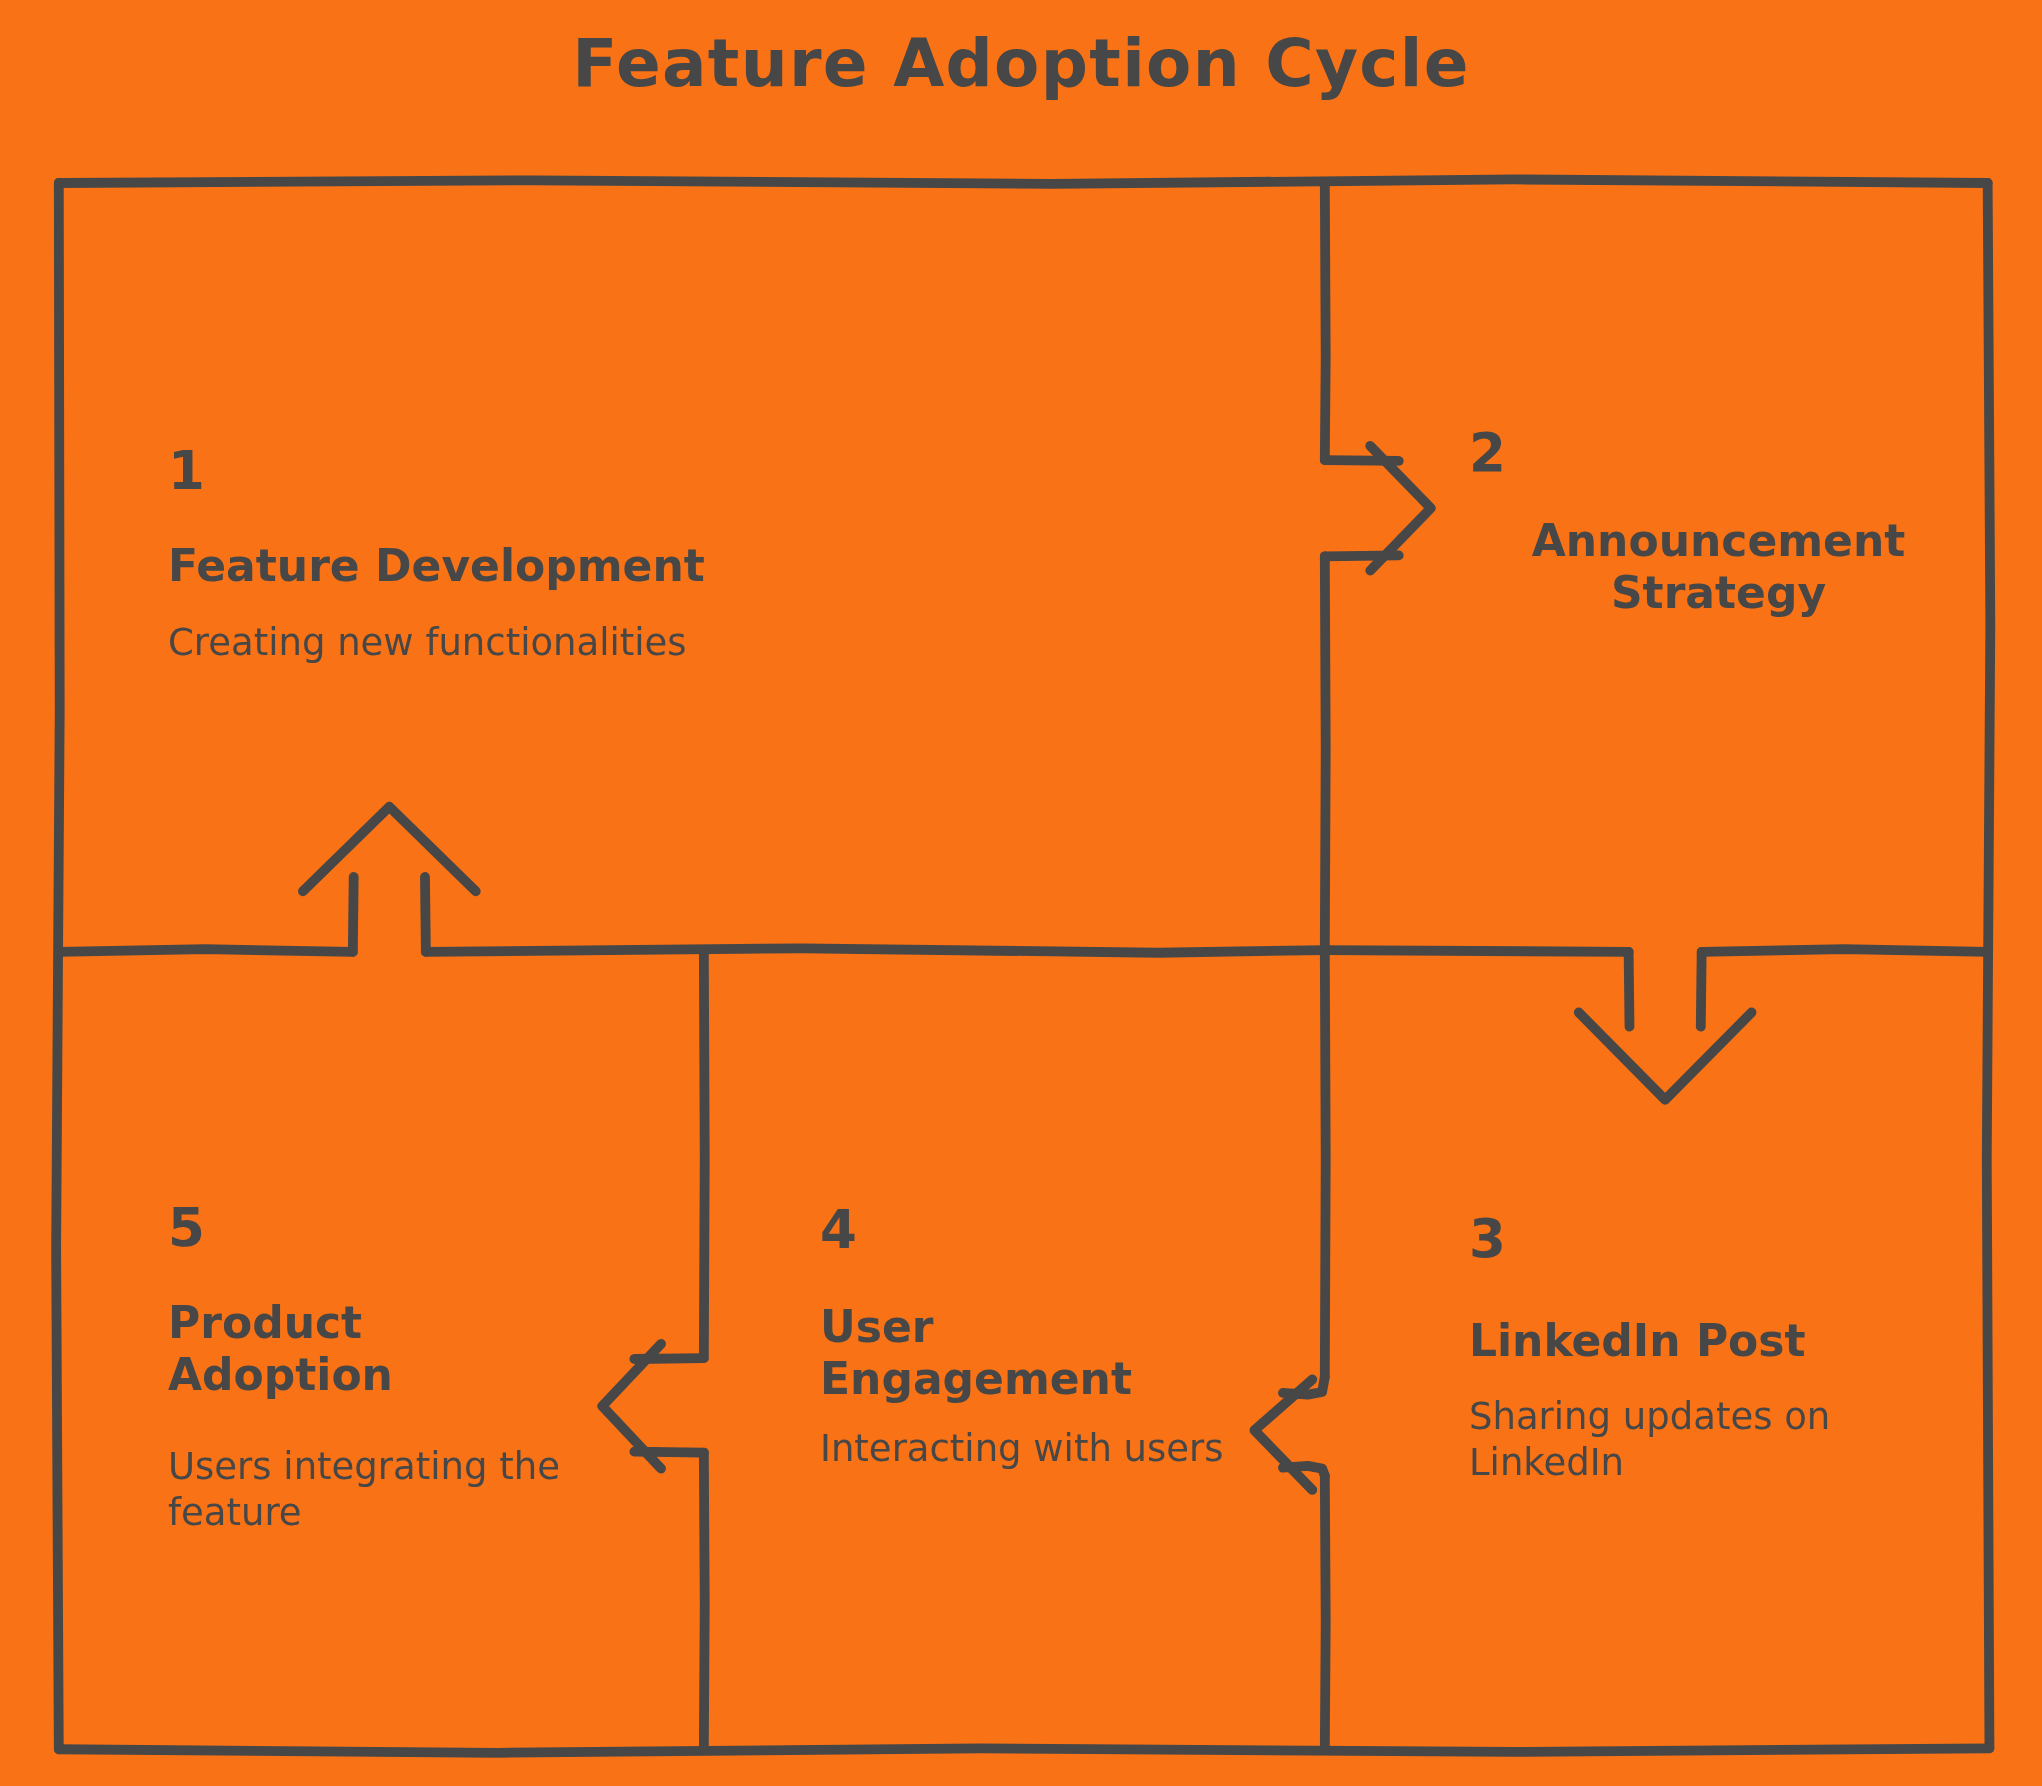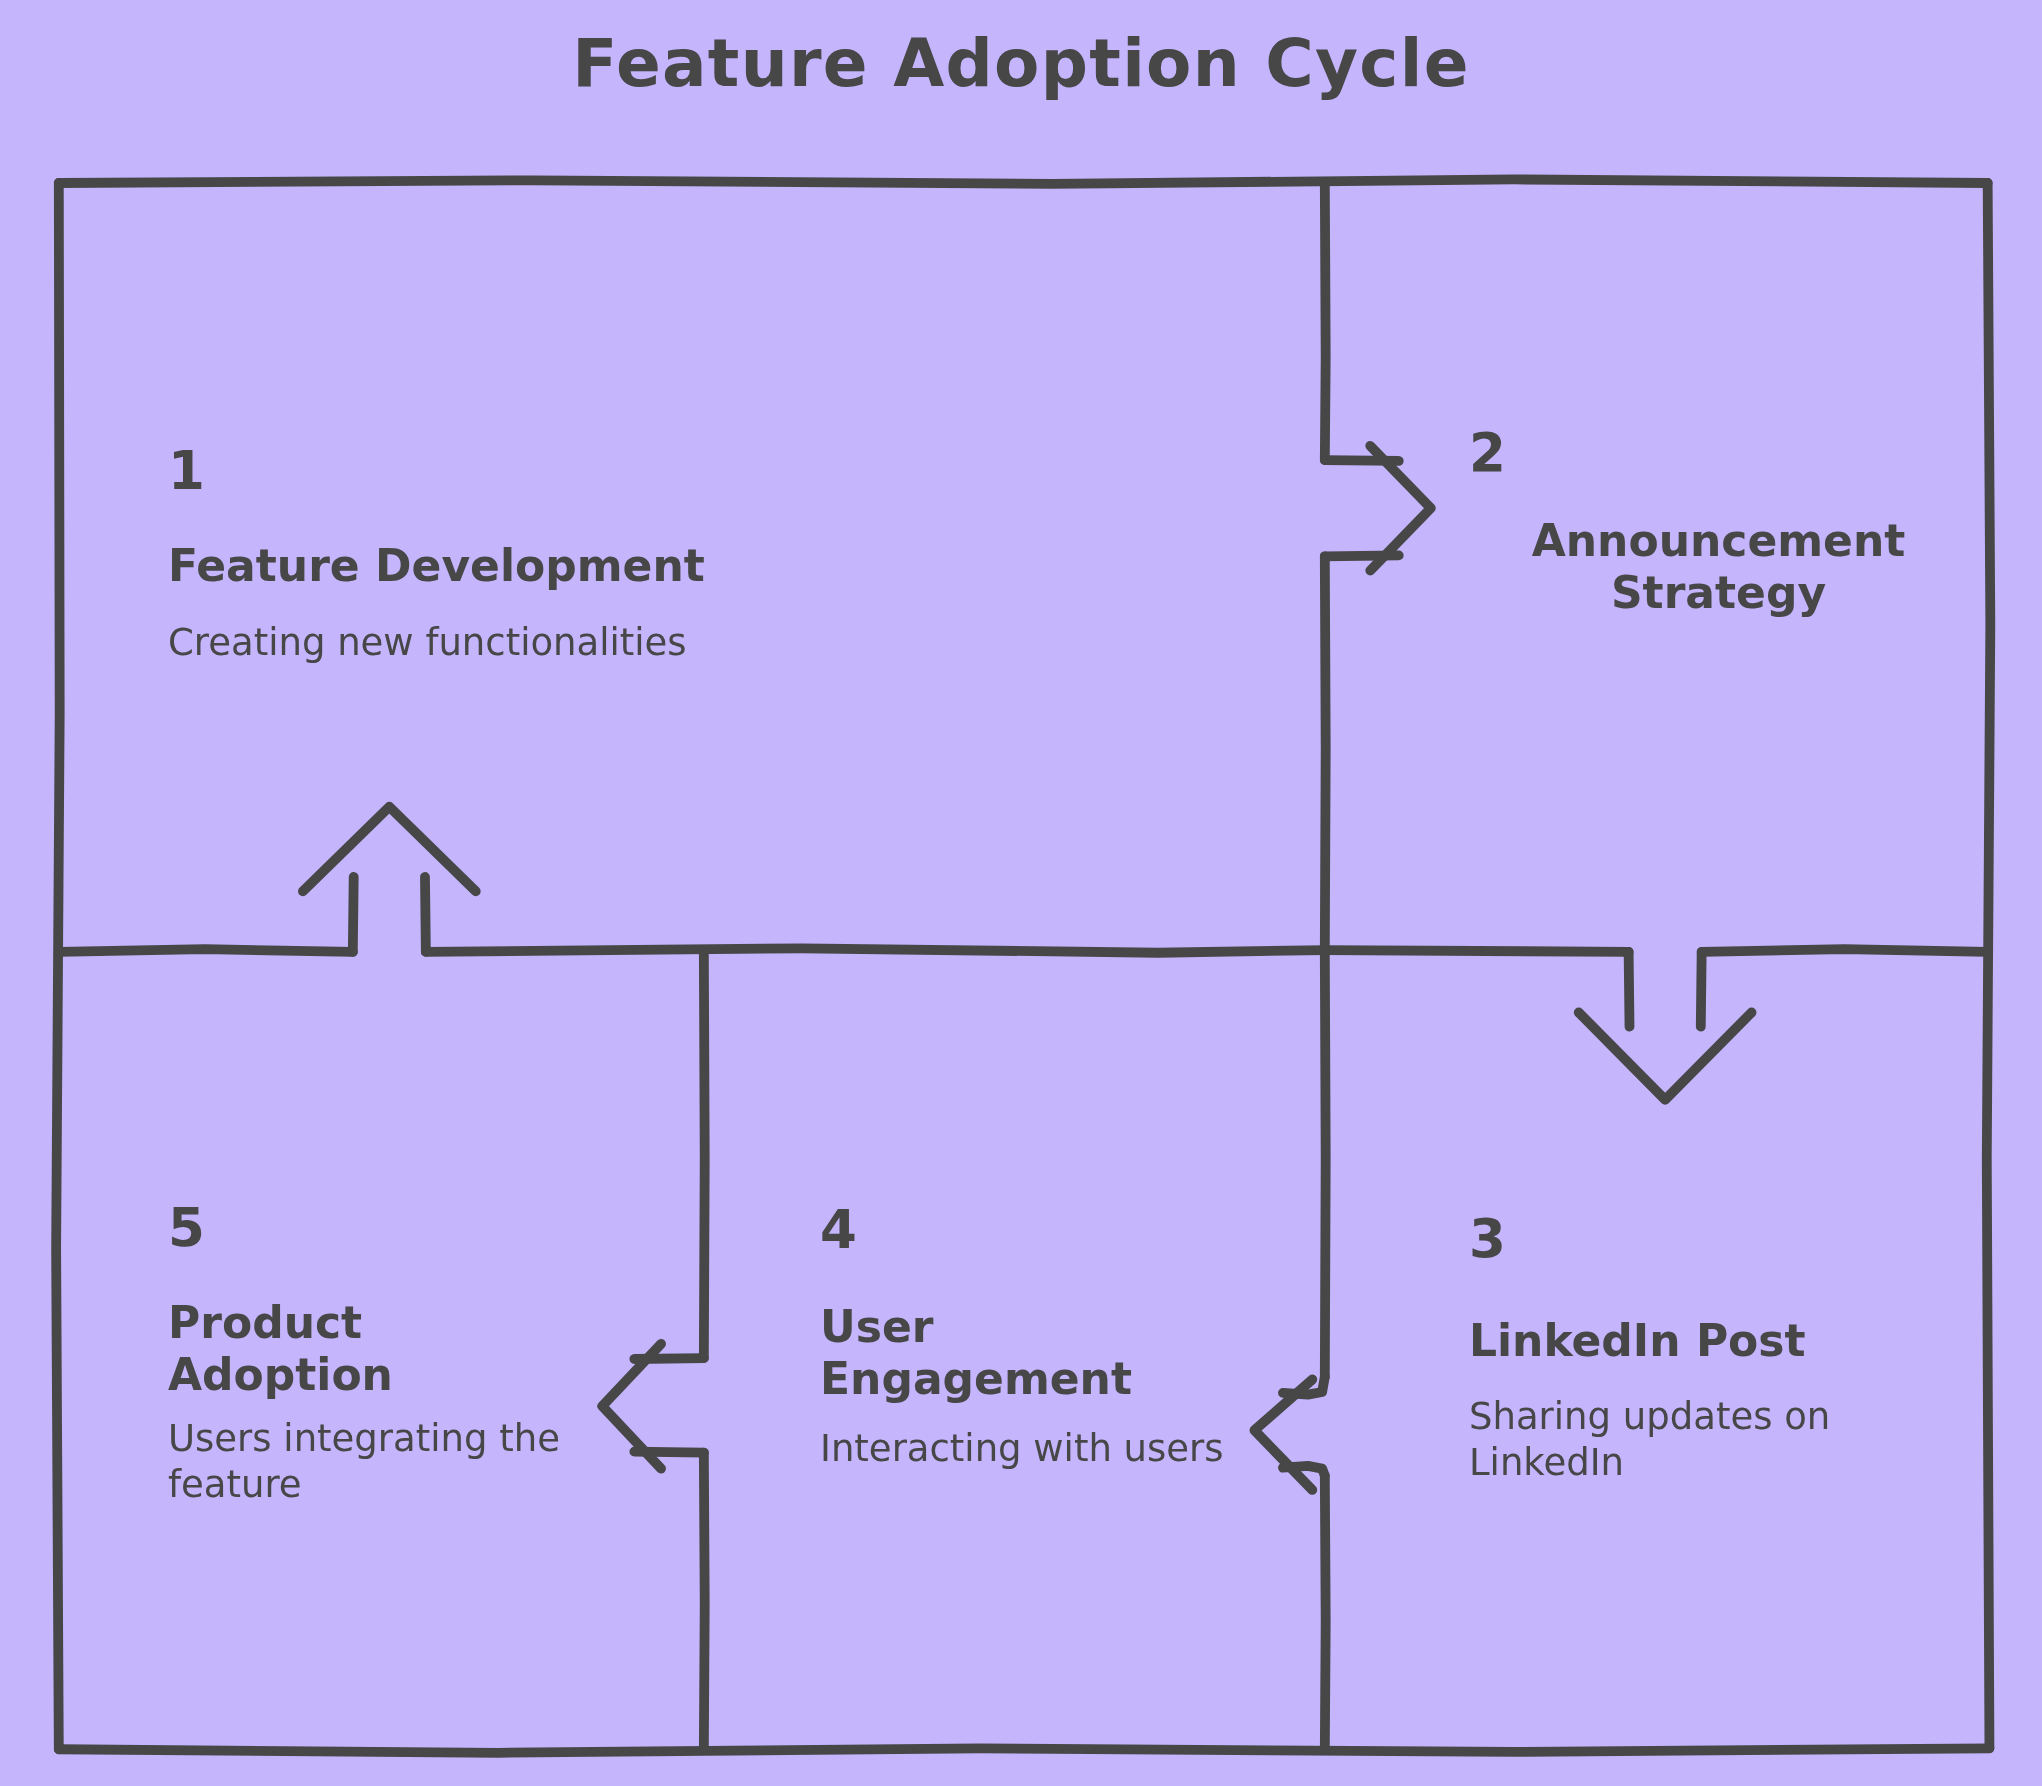--- a/index.html
+++ b/index.html
@@ -93,26 +93,26 @@
   #quad-2 .q-num { margin-bottom: 36px; }
   #quad-2 .q-title { margin-bottom: 28.5px; text-align: center; }
 
   #quad-3 .q-num { margin-bottom: 50px; }
   #quad-3 .q-title { margin-bottom: 27px; }
 
   #quad-4 .q-num { margin-bottom: 45px; }
   #quad-4 .q-title { margin-bottom: 21px; }
 
   #quad-5 .q-num { margin-bottom: 43px; }
-  #quad-5 .q-title { margin-bottom: 15px; }
+  #quad-5 .q-title { margin-bottom: 43px; }
 </style>
 </head>
 <body>
 
-<div id="canvas" style="background: #c4b5fd;">
+<div id="canvas" style="background: #f97316;">
 
   <div id="title">Feature Adoption Cycle</div>
 
   <svg id="frame" viewBox="0 0 2292 2005">
     <g fill="none" stroke="#474747" stroke-width="11" stroke-linecap="round" stroke-linejoin="round">
 
       <path d="M 66 205 L 600 202 L 1180 206 L 1700 201 L 2231 205"></path>
 
       <path d="M 2231 205 L 2234 700 L 2230 1300 L 2233 1962"></path>
 

